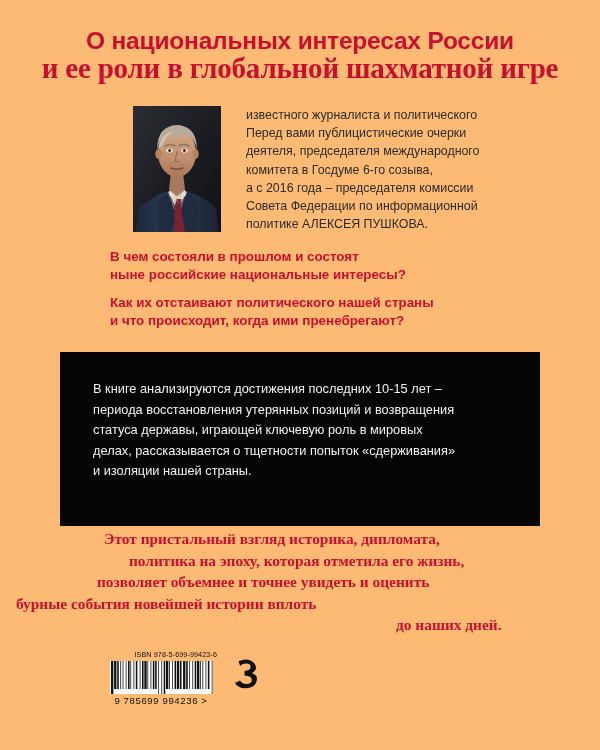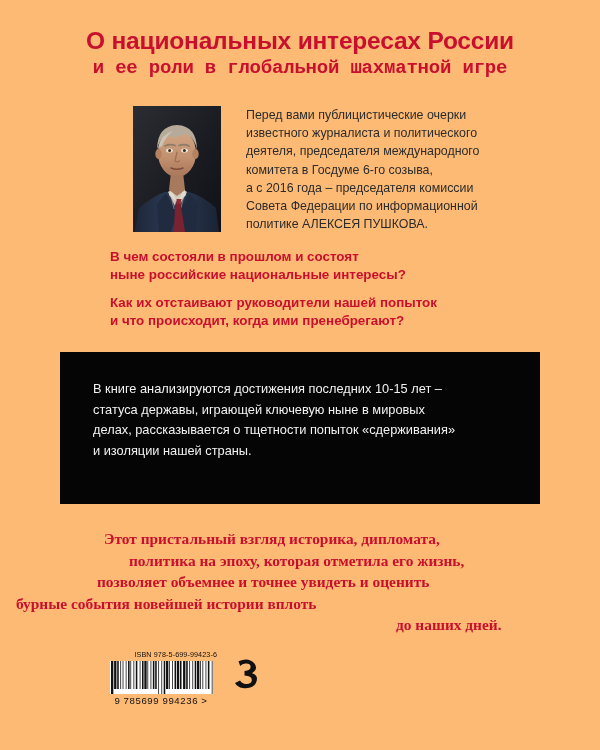--- a/index.html
+++ b/index.html
@@ -31,23 +31,23 @@
   .title-line1 {
     font-family: "Liberation Sans", sans-serif;
     font-weight: bold;
     font-size: 24.5px;
     line-height: 28px;
     color: #c8102e;
     letter-spacing: -0.2px;
     white-space: nowrap;
   }
   .title-line2 {
-    font-family: Liberation Mono, monospace;
+    font-family: Liberation Serif, serif;
     font-weight: bold;
-    font-size: 19px;
+    font-size: 29px;
     line-height: 26px;
     color: #c8102e;
     letter-spacing: -0.2px;
     white-space: nowrap;
   }
 
   
   .intro-row {
     position: absolute;
     top: 106px;
@@ -93,21 +93,21 @@
     color: #c8102e;
     white-space: nowrap;
   }
 
   
   .black-panel {
     position: absolute;
     top: 352px;
     left: 60px;
     width: 480px;
-    height: 152px;
+    height: 174px;
     background: #050505;
   }
   .black-panel-inner {
     position: absolute;
     top: 27px;
     left: 33px;
     right: 20px;
   }
   .bp-line {
     font-family: "Liberation Sans", sans-serif;
@@ -261,45 +261,46 @@
 
         <path d="M44 46 L42 55 Q44 56.5 46.5 55" stroke="#9d6e52" stroke-width="1.2" fill="none" stroke-linecap="round"></path>
 
         <path d="M38 62 Q44 64.5 50 62" stroke="#7d4a3c" stroke-width="1.5" fill="none" stroke-linecap="round"></path>
 
         <path d="M30 58 Q44 74 58 58 Q52 70 44 71 Q36 70 30 58 Z" fill="#b07f61" opacity="0.35"></path>
       </svg>
     </div>
 
     <div class="intro-text">
+      <p>известного журналиста и политического</p>
       <p>Перед вами публицистические очерки</p>
-      <p>известного журналиста и политического</p>
       <p>деятеля, председателя международного</p>
       <p>комитета в Госдуме 6-го созыва,</p>
       <p>а с 2016 года – председателя комиссии</p>
       <p>Совета Федерации по информационной</p>
       <p>политике АЛЕКСЕЯ ПУШКОВА.</p>
     </div>
   </div>
 
   <div class="questions">
     <div class="q-group">
       <div class="q-line">В чем состояли в прошлом и состоят</div>
       <div class="q-line">ныне российские национальные интересы?</div>
     </div>
     <div class="q-group">
-      <div class="q-line">Как их отстаивают руководители нашей попыток</div>
+      <div class="q-line">Как их отстаивают политического нашей страны</div>
       <div class="q-line">и что происходит, когда ими пренебрегают?</div>
     </div>
   </div>
 
   <div class="black-panel">
     <div class="black-panel-inner">
       <div class="bp-line">В книге анализируются достижения последних 10-15 лет –</div>
-      <div class="bp-line">статуса державы, играющей ключевую ныне в мировых</div>
+      <div class="bp-line">периода восстановления утерянных позиций и возвращения</div>
+      <div class="bp-line">статуса державы, играющей ключевую роль в мировых</div>
       <div class="bp-line">делах, рассказывается о тщетности попыток «сдерживания»</div>
       <div class="bp-line">и изоляции нашей страны.</div>
     </div>
   </div>
 
   <div class="closing">
     <div class="c-line c-1">Этот пристальный взгляд историка, дипломата,</div>
     <div class="c-line c-2">политика на эпоху, которая отметила его жизнь,</div>
     <div class="c-line c-3">позволяет объемнее и точнее увидеть и оценить</div>
     <div class="c-line c-4">бурные события новейшей истории вплоть</div>

